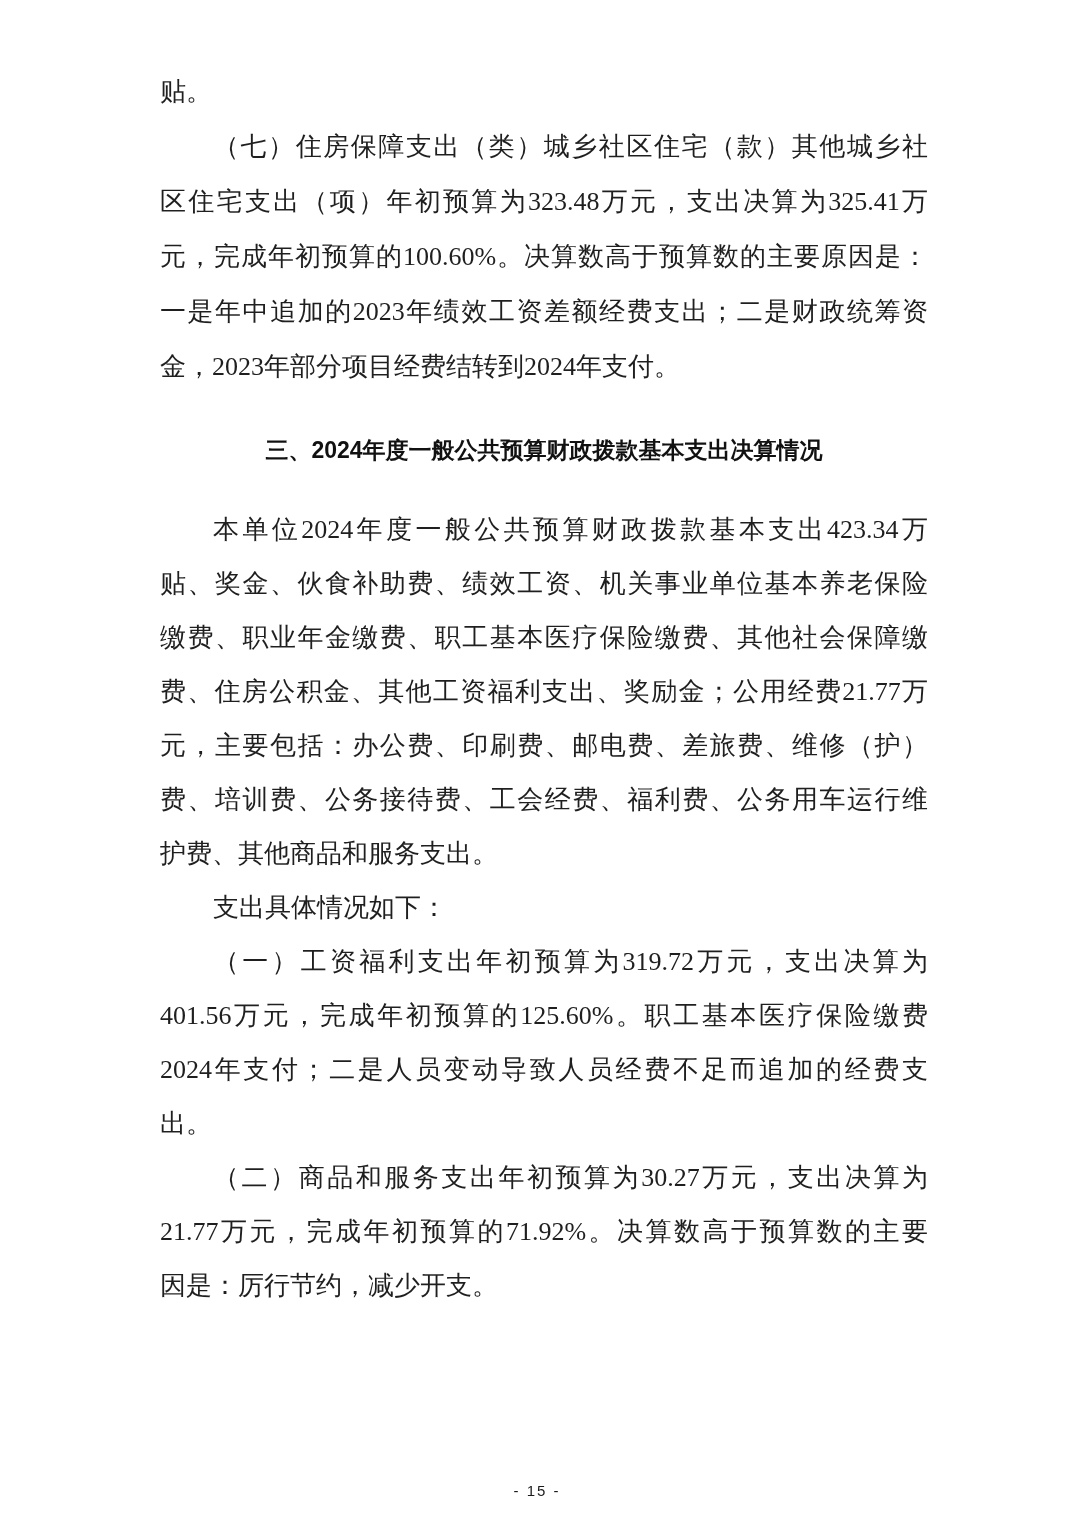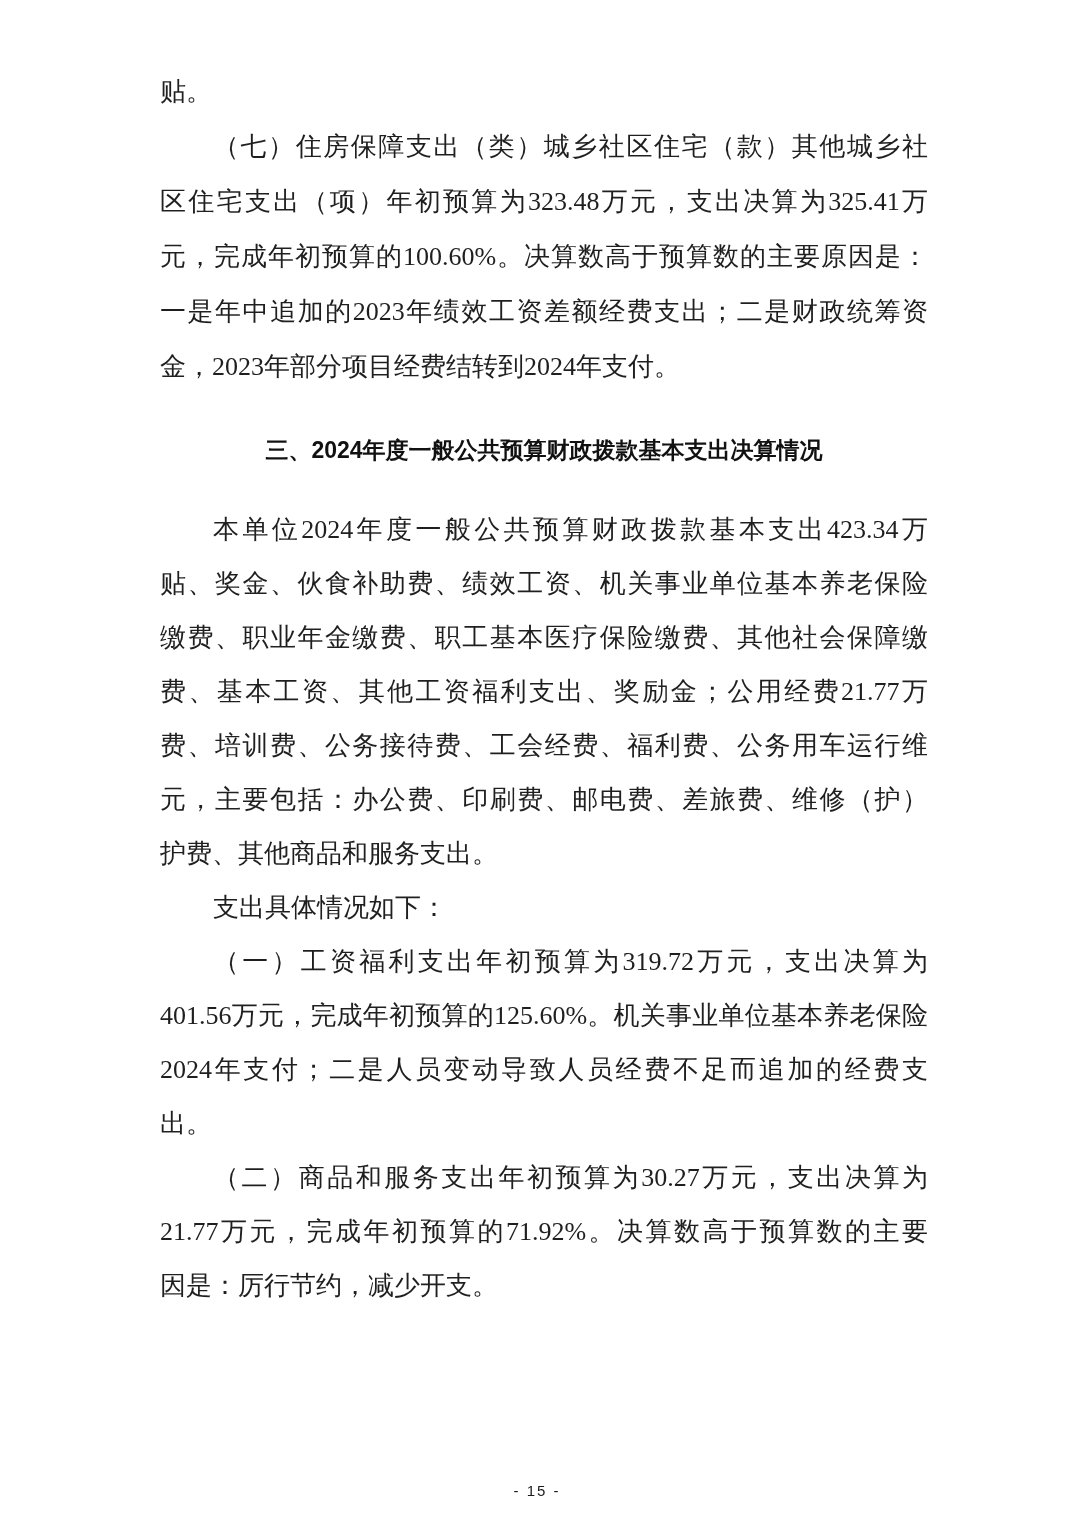--- a/index.html
+++ b/index.html
@@ -67,27 +67,27 @@
     <div class="line t-line">区住宅支出（项）年初预算为323.48万元，支出决算为325.41万</div>
     <div class="line t-line">元，完成年初预算的100.60%。决算数高于预算数的主要原因是：</div>
     <div class="line t-line">一是年中追加的2023年绩效工资差额经费支出；二是财政统筹资</div>
     <div class="line t-line end">金，2023年部分项目经费结转到2024年支付。</div>
 
     <h2 class="heading">三、2024年度一般公共预算财政拨款基本支出决算情况</h2>
 
     <div class="line s-line indent">本单位2024年度一般公共预算财政拨款基本支出423.34万</div>
     <div class="line s-line">贴、奖金、伙食补助费、绩效工资、机关事业单位基本养老保险</div>
     <div class="line s-line">缴费、职业年金缴费、职工基本医疗保险缴费、其他社会保障缴</div>
-    <div class="line s-line">费、基本工资、其他工资福利支出、奖励金；公用经费21.77万</div>
+    <div class="line s-line">费、住房公积金、其他工资福利支出、奖励金；公用经费21.77万</div>
+    <div class="line s-line">元，主要包括：办公费、印刷费、邮电费、差旅费、维修（护）</div>
     <div class="line s-line">费、培训费、公务接待费、工会经费、福利费、公务用车运行维</div>
-    <div class="line s-line">元，主要包括：办公费、印刷费、邮电费、差旅费、维修（护）</div>
     <div class="line s-line end">护费、其他商品和服务支出。</div>
     <div class="line s-line indent end">支出具体情况如下：</div>
     <div class="line s-line indent">（一）工资福利支出年初预算为319.72万元，支出决算为</div>
-    <div class="line s-line">401.56万元，完成年初预算的125.60%。机关事业单位基本养老保险</div>
+    <div class="line s-line">401.56万元，完成年初预算的125.60%。职工基本医疗保险缴费</div>
     <div class="line s-line">2024年支付；二是人员变动导致人员经费不足而追加的经费支</div>
     <div class="line s-line end">出。</div>
     <div class="line s-line indent">（二）商品和服务支出年初预算为30.27万元，支出决算为</div>
     <div class="line s-line">21.77万元，完成年初预算的71.92%。决算数高于预算数的主要</div>
     <div class="line s-line end">因是：厉行节约，减少开支。</div>
 
   </div>
 
   <div class="page-number">- 15 -</div>
 </div>

